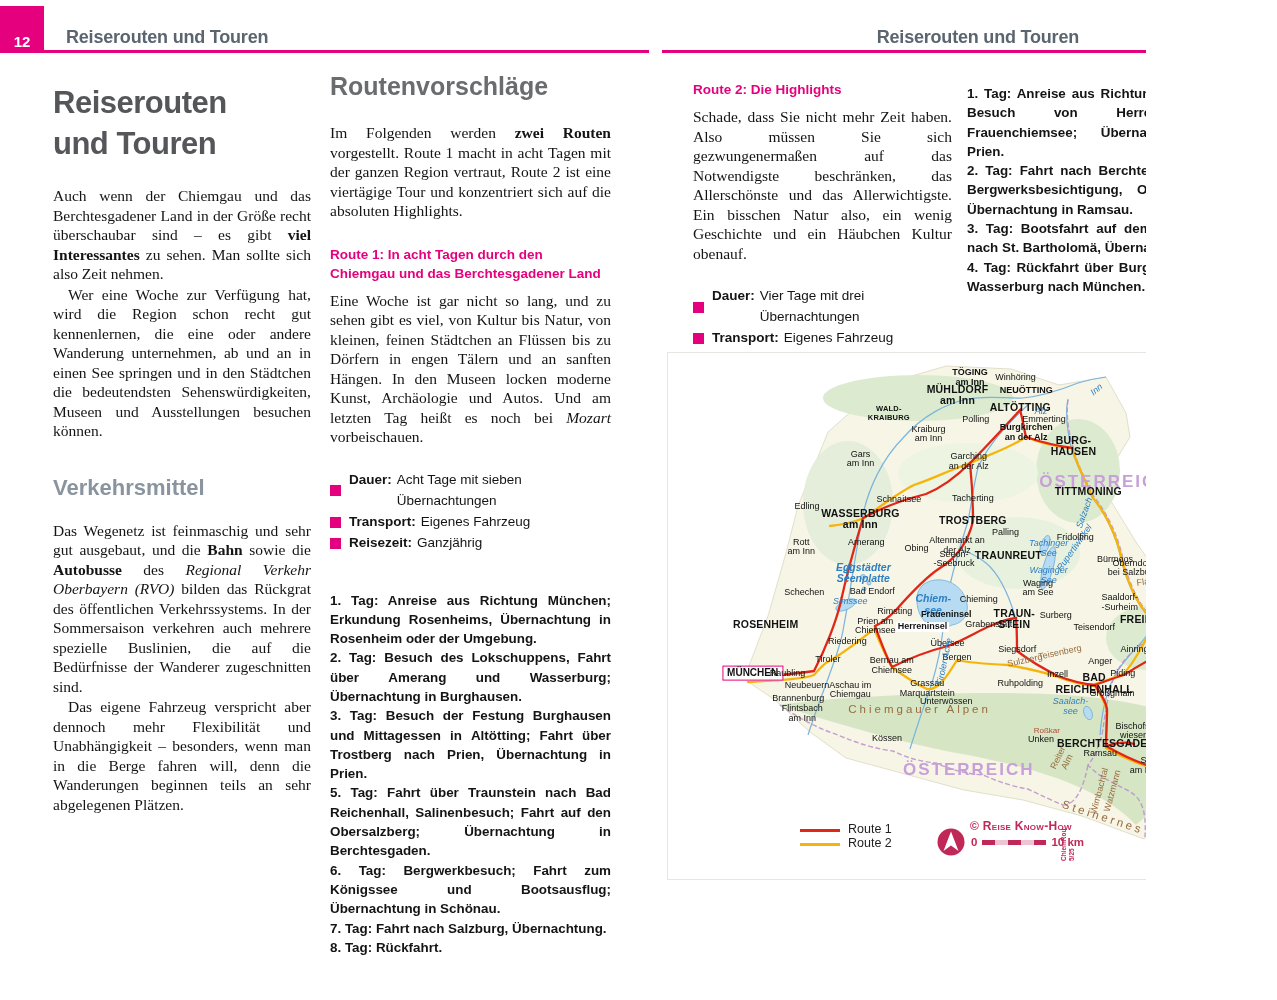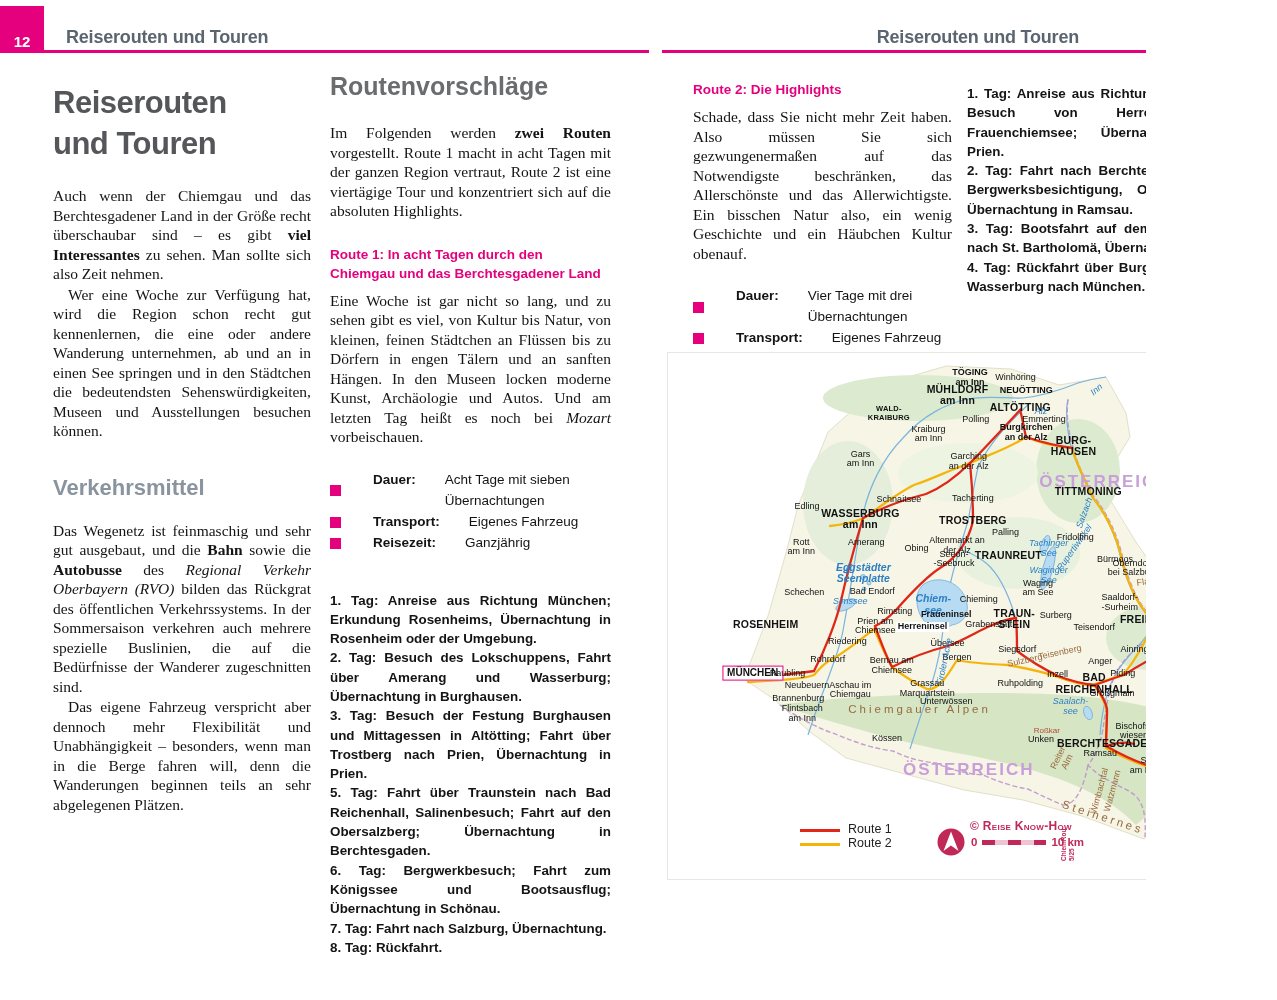--- a/index.html
+++ b/index.html
@@ -31,21 +31,21 @@
   .bighead{font-family:"Liberation Sans",sans-serif;font-weight:bold;font-size:25px;
            color:#6b6c6e;margin:0 0 22px 0;}
   .routehead{font-family:"Liberation Sans",sans-serif;font-weight:bold;font-size:13.5px;line-height:19px;
              color:#e5007d;white-space:pre-line;margin:24px 0 8px 0;}
   p.body{font-size:15.5px;line-height:19.5px;text-align:justify;margin:0;}
   p.body.ind{text-indent:15px;}
   p.body.sp{margin-top:1px;}
   
   .facts{margin:22px 0 0 0;}
   .fact{display:flex;align-items:baseline;font-family:"Liberation Sans",sans-serif;
-        font-size:13.5px;line-height:21px;gap:24px;}
+        font-size:13.5px;line-height:21px;}
   .fact .bullet{width:11px;height:11px;background:#e5007d;margin-right:8px;flex:0 0 11px;
                 position:relative;top:1px;align-self:center;}
   .fact b{margin-right:5px;}
   
   .days{margin-top:38px;font-weight:bold;}
   .days p{font-family:"Liberation Sans",sans-serif;font-size:13.4px;line-height:19.3px;
           text-align:justify;margin:0;}
   
   #map{position:absolute;left:667px;top:352px;width:592px;height:526px;background:#fff;
        border:1px solid #e6e6e2;overflow:hidden;}
@@ -402,21 +402,21 @@
         <span class="m t" style="left: 47.2%; top: 55.4%;">Übersee</span>
 
         <span class="m t" style="left: 59%; top: 56.5%;">Siegsdorf</span>
 
         <span class="m ter" style="left: 66.3%; top: 57%; transform: translate(-50%, -50%) rotate(-12deg);">Teisenberg</span>
 
         <span class="m ter" style="left: 60.3%; top: 58.5%; transform: translate(-50%, -50%) rotate(-12deg);">Sulzberg</span>
 
         <span class="m t" style="left: 78.8%; top: 56.5%;">Ainring</span>
 
-        <span class="m t" style="left: 27%; top: 58.4%;">Rohrdorf</span>
+        <span class="m t" style="left: 27%; top: 58.4%;">Tiroler</span>
 
         <span class="m t" style="left: 37.8%; top: 59.6%;">Bernau am
 Chiemsee</span>
 
         <span class="m t" style="left: 48.8%; top: 58%;">Bergen</span>
 
         <span class="m t" style="left: 73%; top: 58.8%;">Anger</span>
 
         <span class="m w" style="left: 87%; top: 57.5%; transform: translate(-50%, -50%) rotate(-75deg);">Salzach</span>
 

